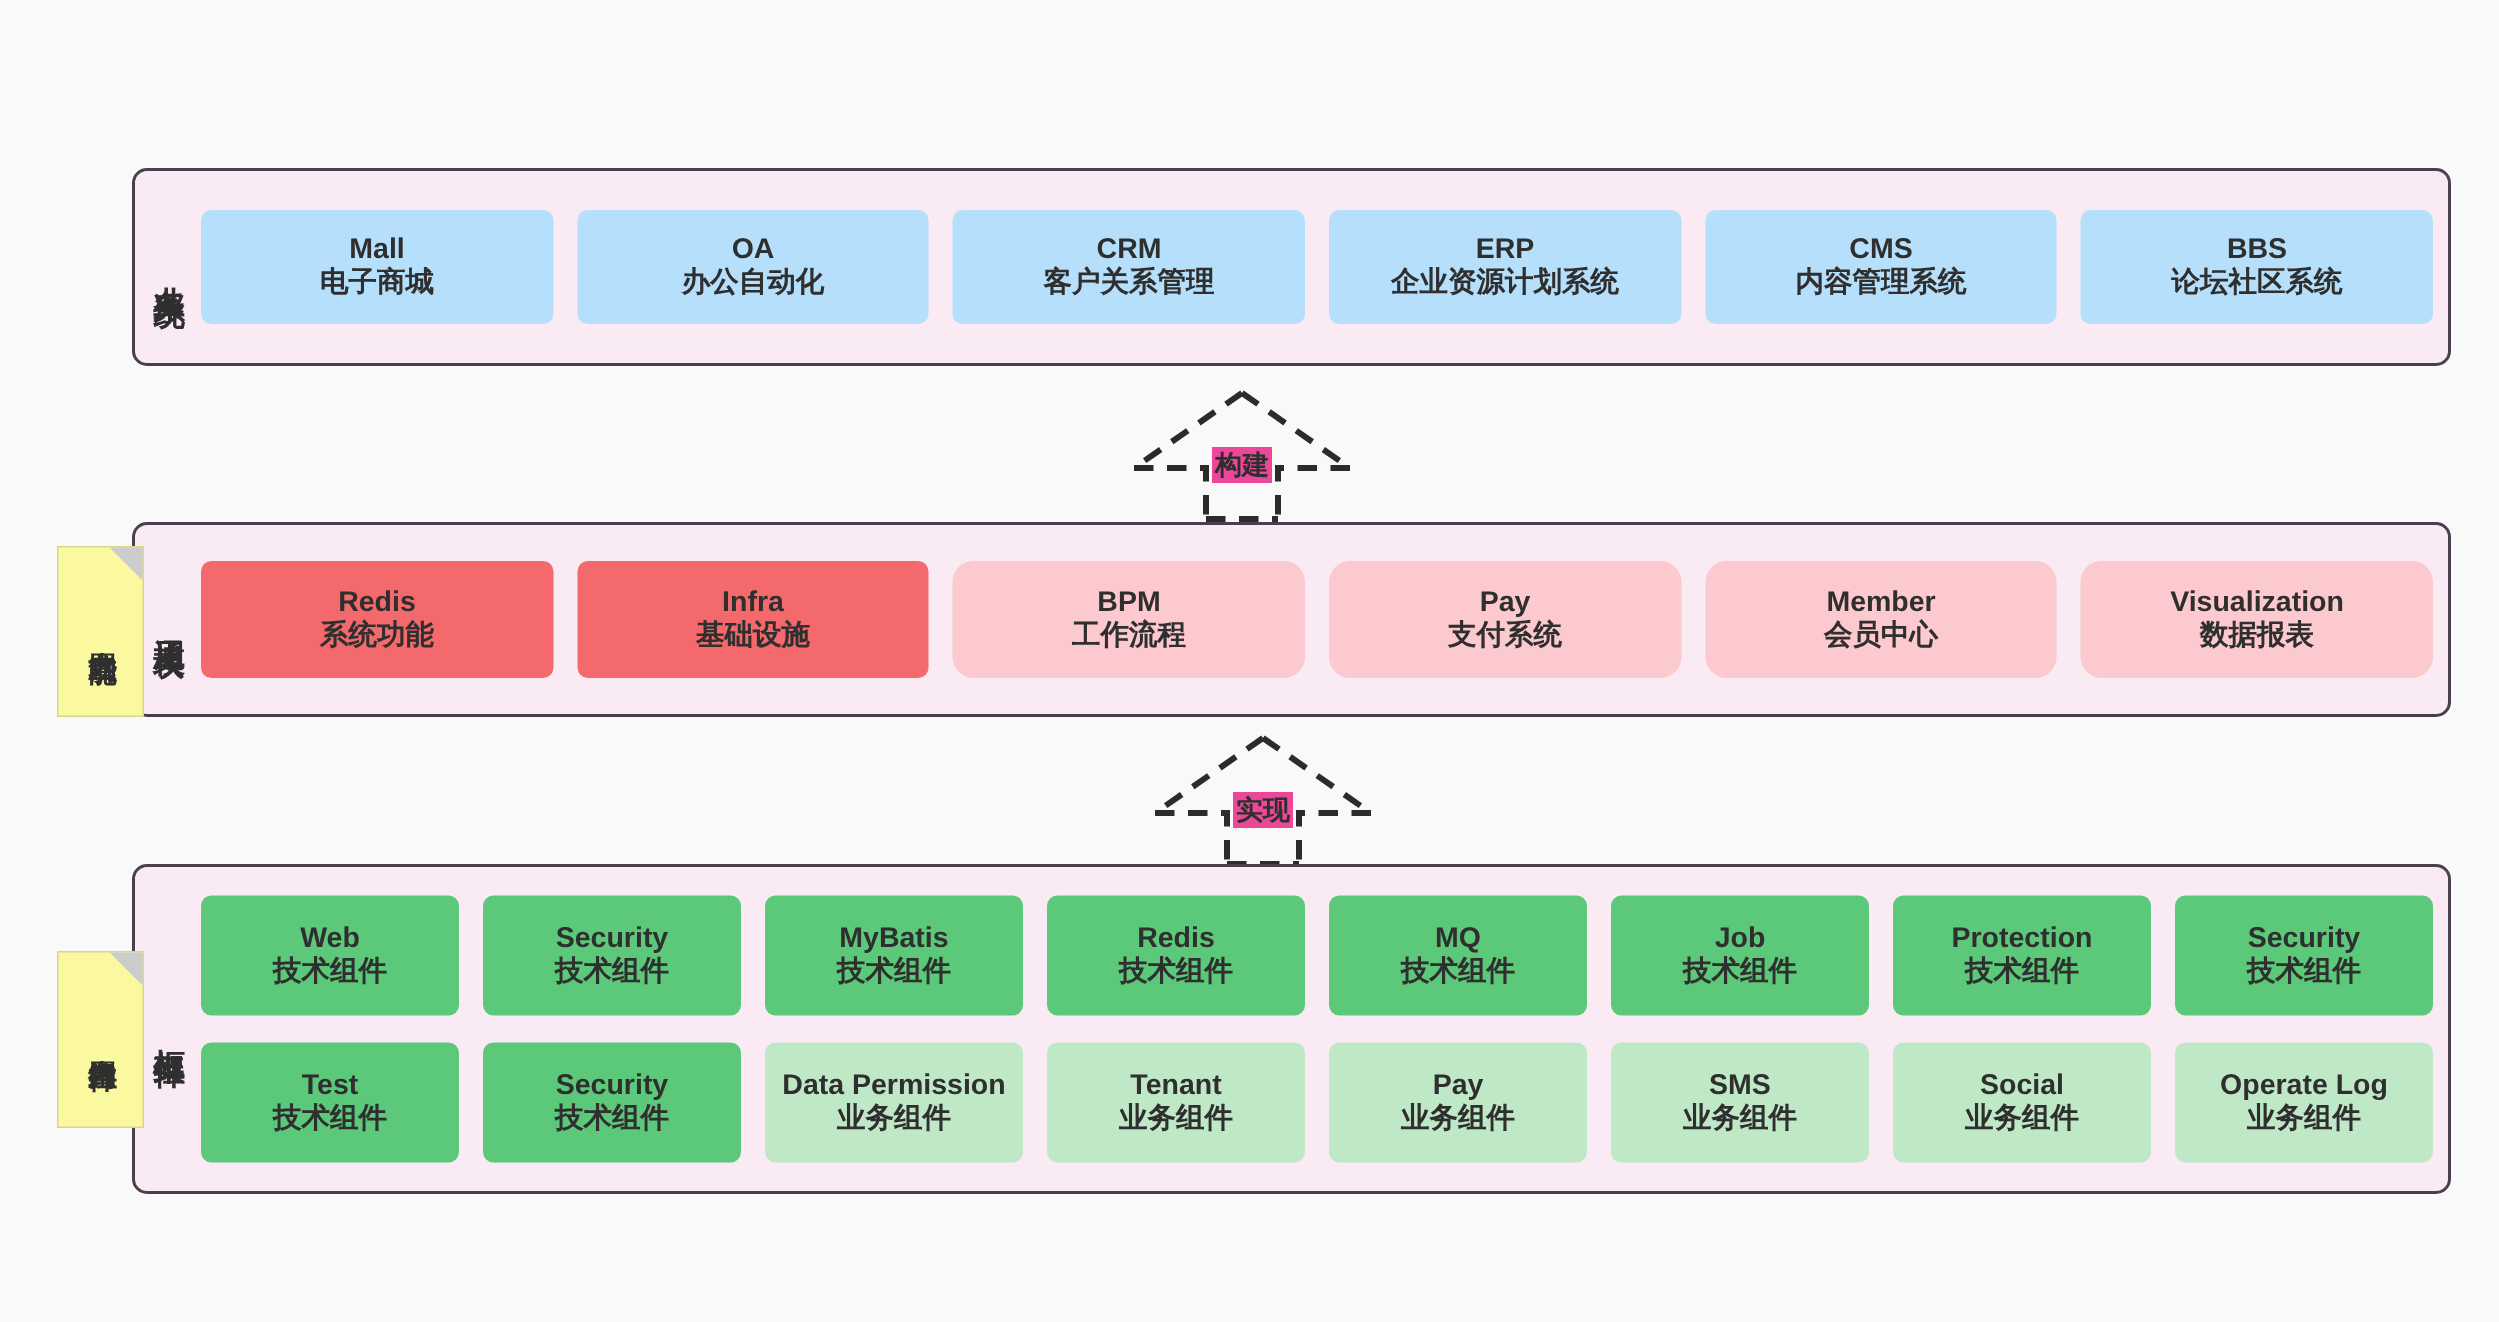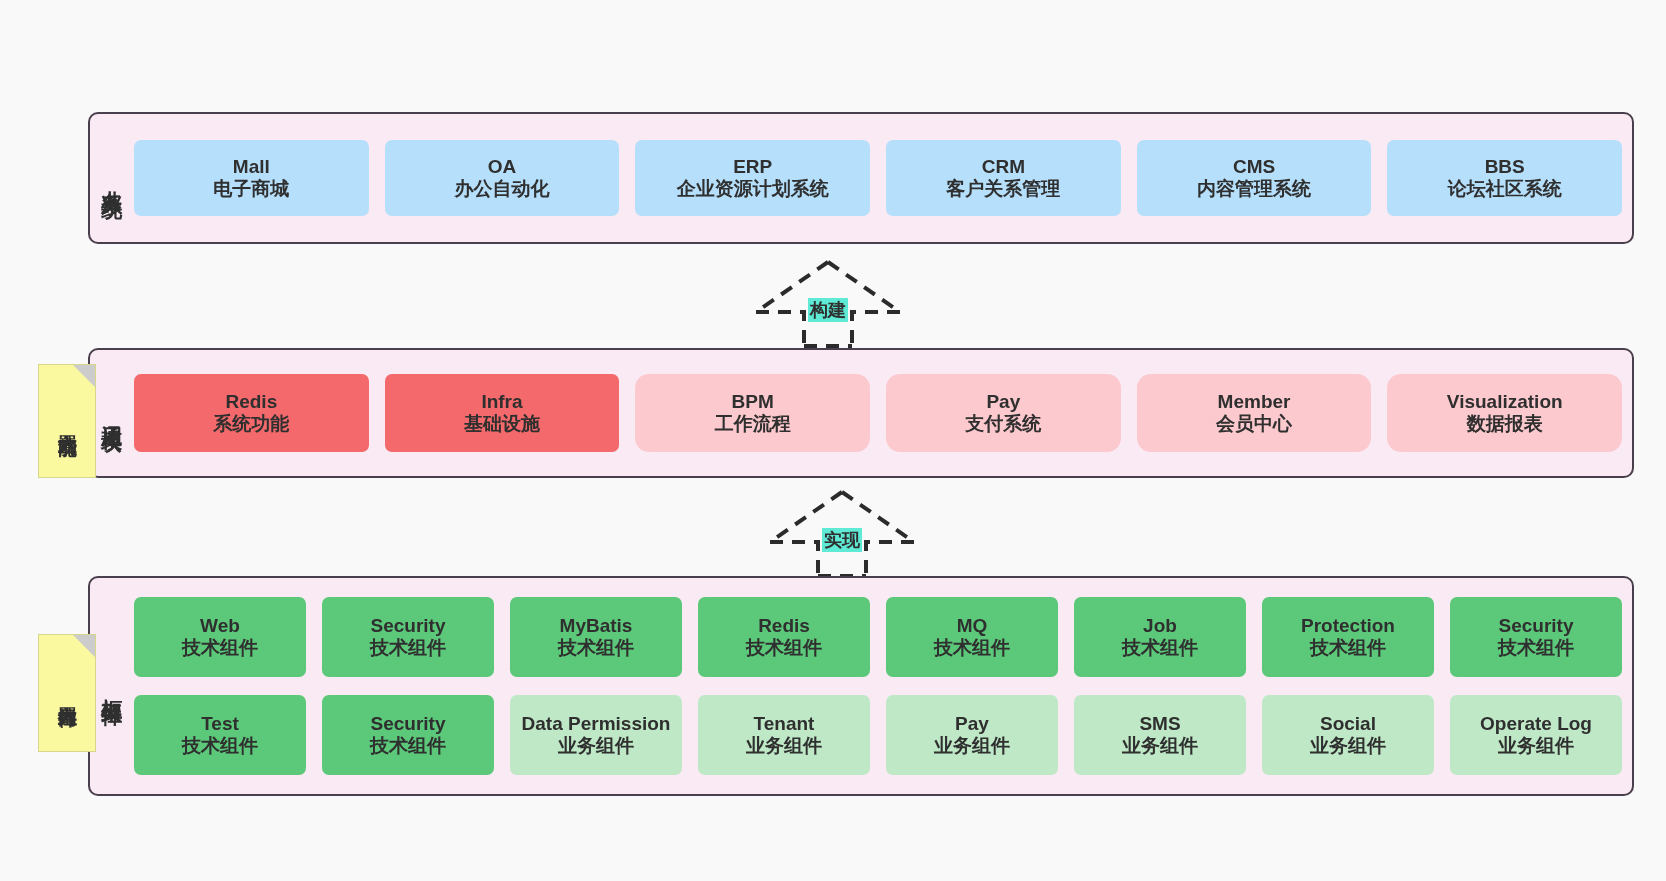--- a/index.html
+++ b/index.html
@@ -134,21 +134,21 @@
     height: 92px;
   }
   .arrow svg { display: block; }
   .arrow-label {
     position: absolute;
     left: 50%;
     transform: translateX(-50%);
     top: 42px;
     font-size: 18px;
     color: #2f2f2f;
-    background: #5eead4;
+    background: #ec4899;
     padding: 0 2px;
     white-space: nowrap;
   }
   #arrow-build   { left: 748px; top: 256px; }
   #arrow-realize { left: 762px; top: 486px; }
 </style>
 </head>
 <body>
 
 <div id="canvas">
@@ -159,26 +159,26 @@
       <div class="row">
         <div class="node blue">
           <span class="t1">Mall</span>
           <span class="t2">电子商城</span>
         </div>
         <div class="node blue">
           <span class="t1">OA</span>
           <span class="t2">办公自动化</span>
         </div>
         <div class="node blue">
+          <span class="t1">CRM</span>
+          <span class="t2">客户关系管理</span>
+        </div>
+        <div class="node blue">
           <span class="t1">ERP</span>
           <span class="t2">企业资源计划系统</span>
-        </div>
-        <div class="node blue">
-          <span class="t1">CRM</span>
-          <span class="t2">客户关系管理</span>
         </div>
         <div class="node blue">
           <span class="t1">CMS</span>
           <span class="t2">内容管理系统</span>
         </div>
         <div class="node blue">
           <span class="t1">BBS</span>
           <span class="t2">论坛社区系统</span>
         </div>
       </div>

